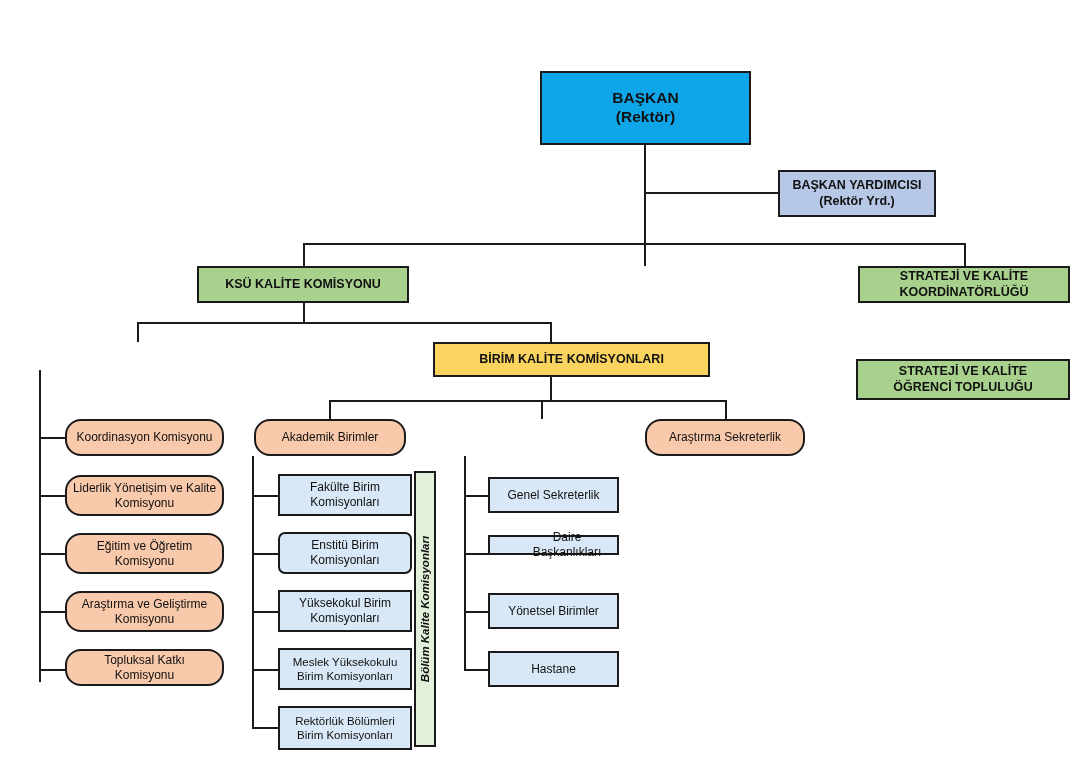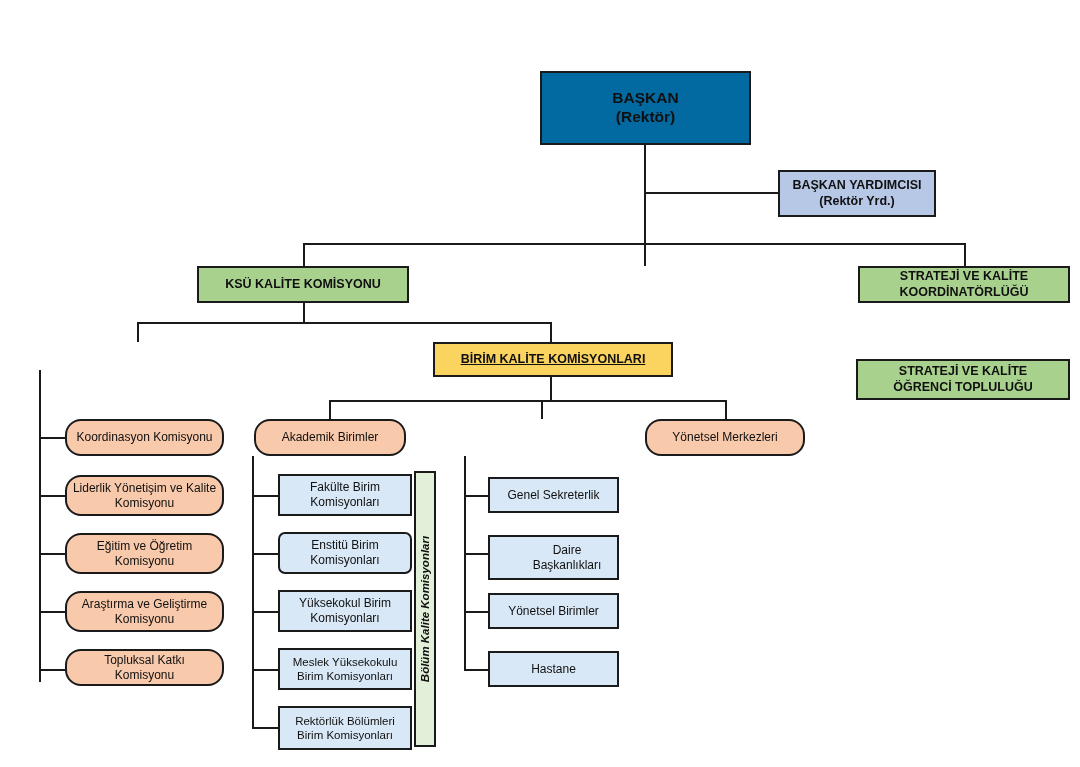--- a/index.html
+++ b/index.html
@@ -27,21 +27,21 @@
     justify-content: center;
     text-align: center;
     line-height: 1.22;
     color: #101010;
     z-index: 3;
     padding: 2px 4px;
   }
   .node .txt { display: block; width: 100%; }
 
   
-  .n-blue     { background: #0369a1; }
+  .n-blue     { background: #0ea5e9; }
   .n-blue-lt  { background: #b7c7e6; }
   .n-green    { background: #a9d18e; }
   .n-yellow   { background: #fbd45f; }
   .n-peach    { background: #f8c9ab; border-radius: 16px; }
   .n-ltblue   { background: #d9e8f6; }
 
   .bold   { font-weight: bold; }
   .f15    { font-size: 15.5px; }
   .f13    { font-size: 12px; }
   .f12    { font-size: 12.5px; }
@@ -151,21 +151,21 @@
   </div>
 
   <div class="node n-green bold f12" style="left:856px; top:359px; width:214px; height:41px;">
     <span class="txt">
       <span>STRATEJİ VE KALİTE</span><br>
       <span>ÖĞRENCİ  TOPLULUĞU</span>
     </span>
   </div>
 
 
-  <div class="node n-yellow bold f12" style="left:433px; top:342px; width:240px; height:35px;text-decoration:underline;">
+  <div class="node n-yellow bold f12" style="left:433px; top:342px; width:277px; height:35px;">
     <span class="txt">
       <span>BİRİM KALİTE KOMİSYONLARI</span>
     </span>
   </div>
 
   <div class="node n-peach f115" style="left:65px; top:419px; width:159px; height:37px;">
     <span class="txt">
       <span>Koordinasyon Komisyonu</span>
     </span>
   </div>
@@ -194,21 +194,21 @@
     </span>
   </div>
 
   <div class="node n-peach f13" style="left:254px; top:419px; width:152px; height:37px;">
     <span class="txt">
       <span>Akademik Birimler</span>
     </span>
   </div>
   <div class="node n-peach f13" style="left:645px; top:419px; width:160px; height:37px;">
     <span class="txt">
-      <span>Yönetsel Merkezleri</span>
+      <span>Araştırma Sekreterlik</span>
     </span>
   </div>
 
   <div class="vlabel" style="left:414px; top:471px; width:22px; height:276px;">
     <span class="vtxt">Bölüm Kalite Komisyonları</span>
   </div>
 
   <div class="node n-ltblue f115" style="left:278px; top:474px; width:134px; height:42px;">
     <span class="txt">
       <span>Fakülte Birim</span><br>
@@ -238,21 +238,21 @@
       <span>Rektörlük Bölümleri</span><br>
       <span>Birim Komisyonları</span>
     </span>
   </div>
 
   <div class="node n-ltblue f13" style="left:488px; top:477px; width:131px; height:36px;">
     <span class="txt">
       <span>Genel Sekreterlik</span>
     </span>
   </div>
-  <div class="node n-ltblue f13" style="left:488px; top:535px; width:131px; height:45px;padding-left:31px;">
+  <div class="node n-ltblue f13" style="left:488px; top:535px; width:131px; height:20px;padding-left:31px;">
     <span class="txt">
       <span>Daire Başkanlıkları</span>
     </span>
   </div>
   <div class="node n-ltblue f13" style="left:488px; top:593px; width:131px; height:36px;">
     <span class="txt">
       <span>Yönetsel Birimler</span>
     </span>
   </div>
   <div class="node n-ltblue f13" style="left:488px; top:651px; width:131px; height:36px;">

